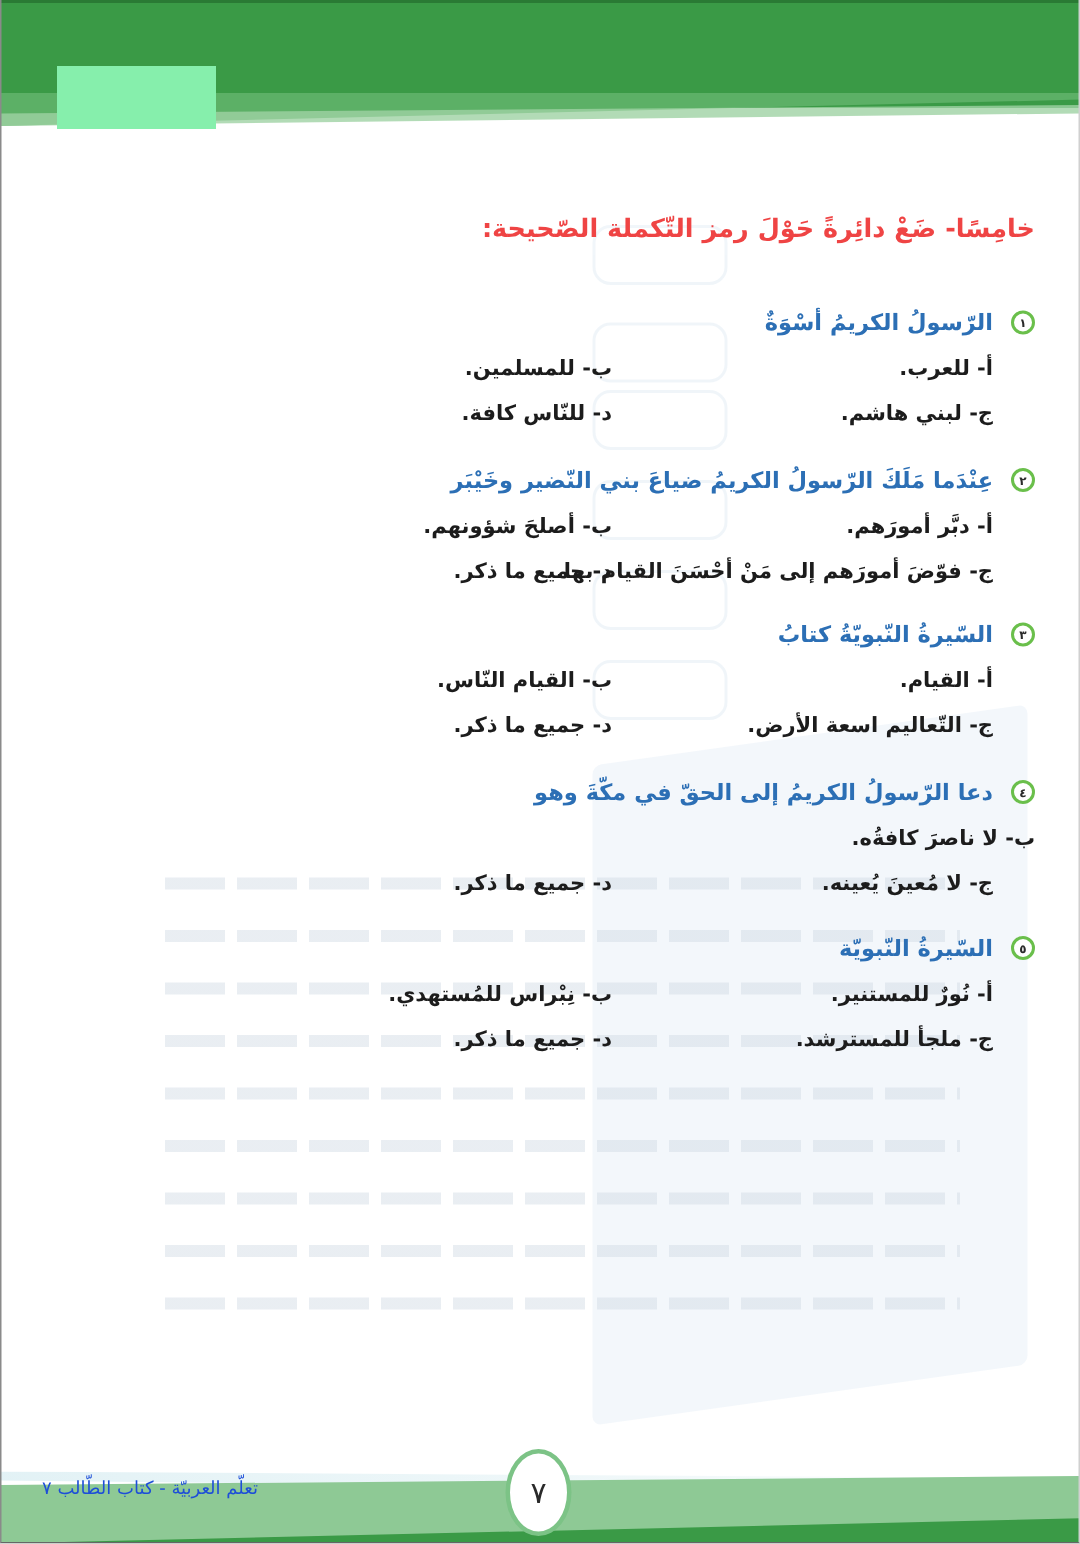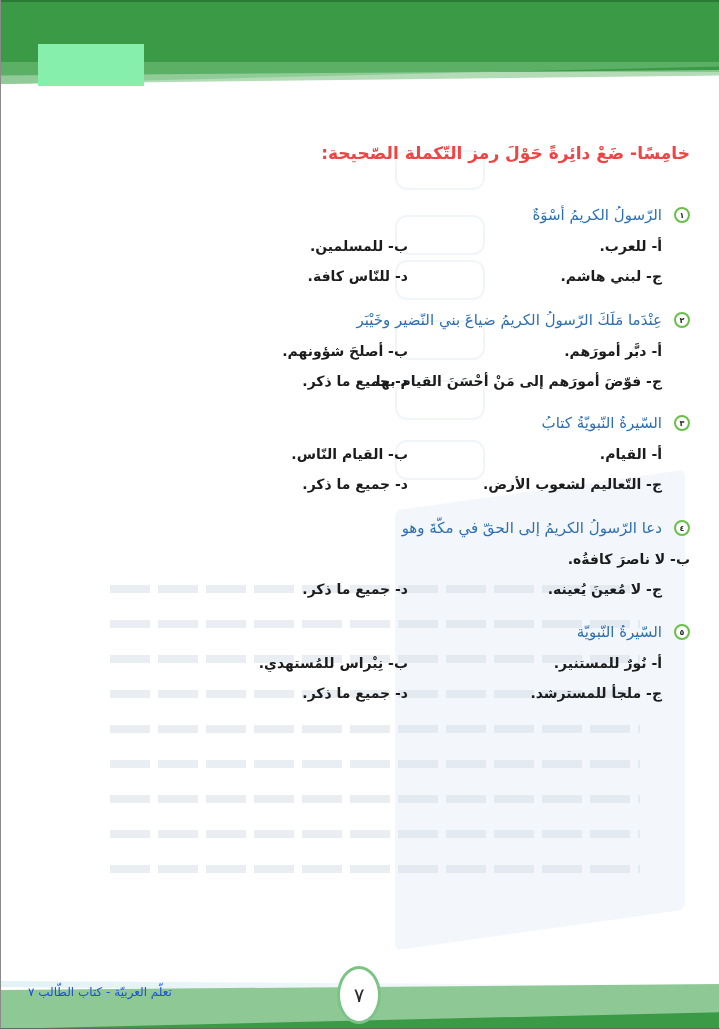--- a/index.html
+++ b/index.html
@@ -24,21 +24,21 @@
     .bg-lines { position: absolute; left: 110px; top: 585px; width: 530px; }
     .bg-line { height: 8px; margin-bottom: 27px; background: repeating-linear-gradient(90deg, #cfd9e3 0 40px, transparent 40px 48px); opacity: 0.45; }
 
     
     .content { position: absolute; right: 30px; top: 0; width: 660px; direction: rtl; }
     .instruction { position: absolute; right: 0; top: 143px; font-size: 17px; font-weight: bold; color: #ef4444; white-space: nowrap; }
 
     .question { position: absolute; right: 0; width: 660px; }
     .q-stem { display: flex; align-items: center; gap: 12px; }
     .q-num { width: 16px; height: 16px; border: 2px solid #6abf4b; border-radius: 50%; display: inline-flex; align-items: center; justify-content: center; font-size: 8px; font-weight: bold; color: #2a2a2a; background: #fff; flex-shrink: 0; }
-    .q-text { font-size: 15px; font-weight: normal; color: #2c6fb5; white-space: nowrap; }
+    .q-text { font-size: 15px; font-weight: bold; color: #2c6fb5; white-space: nowrap; }
     .opts-row { display: flex; margin-top: 14px; }
     .opt { font-size: 14px; font-weight: bold; color: #1c1c1c; white-space: nowrap; }
     .opt.col-a { width: 282px; padding-right: 28px; }
     .opt.col-b { flex: 1; }
 
     
     .footer { position: absolute; left: 0; bottom: 0; width: 720px; height: 60px; overflow: hidden; }
     .footer .f-light { position: absolute; left: 0; top: 0; width: 720px; height: 60px; background: #8ec995; clip-path: polygon(0 35%, 100% 25%, 100% 100%, 0 100%); }
     .footer .f-pale { position: absolute; left: 0; top: 0; width: 720px; height: 30px; background: linear-gradient(90deg, #d6ecf1 0%, #eaf5f7 60%, #ffffff 100%); clip-path: polygon(0 40%, 100% 55%, 100% 85%, 0 60%); opacity: 0.7; }
     .footer .f-dark { position: absolute; left: 0; top: 0; width: 720px; height: 60px; background: #3a9a46; clip-path: polygon(0 100%, 100% 72%, 100% 100%); }
@@ -115,21 +115,21 @@
   <div class="question" style="top:414px;">
     <div class="q-stem">
       <span class="q-num">٣</span>
       <span class="q-text">السّيرةُ النّبويّةُ كتابُ</span>
     </div>
     <div class="opts-row">
       <span class="opt col-a">أ- القيام.</span>
       <span class="opt col-b">ب- القيام النّاس.</span>
     </div>
     <div class="opts-row">
-      <span class="opt col-a">ج- التّعاليم لشعوب الأرض.</span>
+      <span class="opt col-a">ج- التّعاليم اسعة الأرض.</span>
       <span class="opt col-b">د- جميع ما ذكر.</span>
     </div>
   </div>
 
   <div class="question" style="top:519px;">
     <div class="q-stem">
       <span class="q-num">٤</span>
       <span class="q-text">دعا الرّسولُ الكريمُ إلى الحقّ في مكّةَ وهو</span>
     </div>
     <div class="opts-row">

